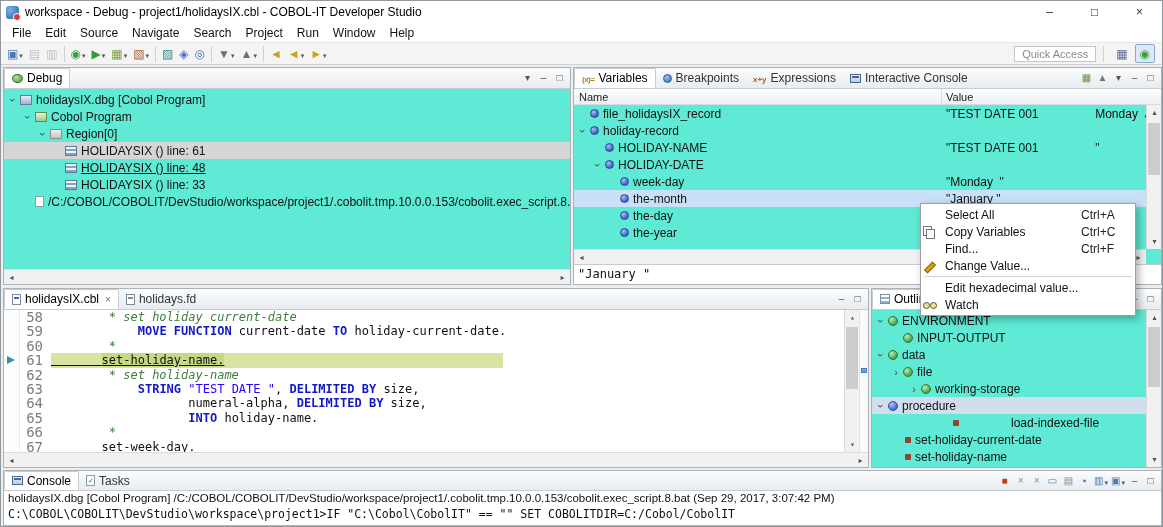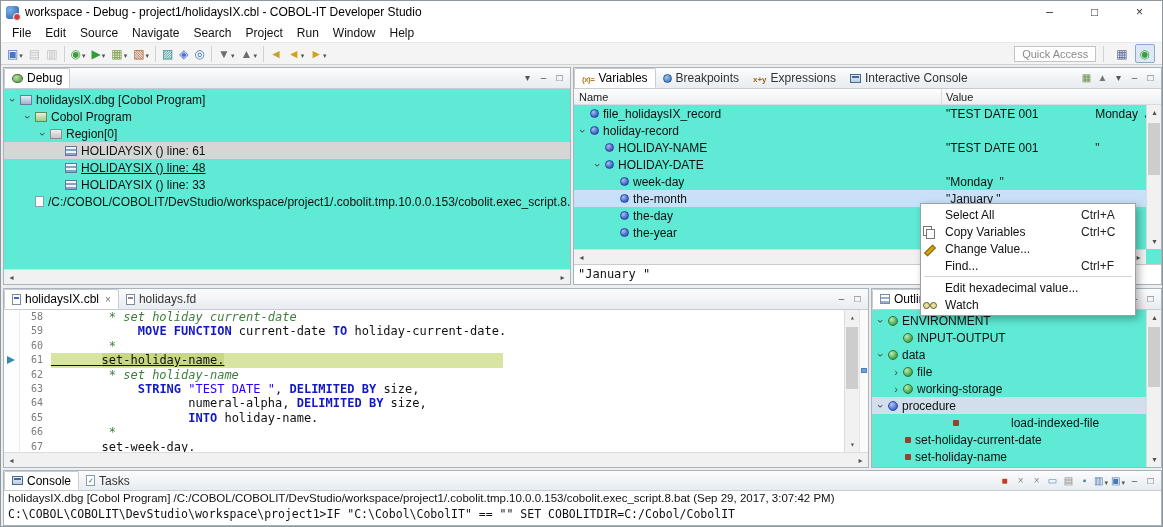--- a/index.html
+++ b/index.html
@@ -126,21 +126,21 @@
     background:#fff; font-family:"DejaVu Sans Mono",monospace; font-size:12px; padding:2px 4px; white-space:pre; overflow:hidden; }
 
   
   .editor-panel { left:2px; top:287px; width:866px; height:180px; }
   .editor-body { position:absolute; left:0; right:0; top:21px; bottom:15px; display:flex;
     font-family:"DejaVu Sans Mono",monospace; font-size:12px; }
   .ed-annot { width:16px; background:#fefefe; border-right:1px solid #ececec; position:relative; flex:0 0 16px; }
   .ip-marker { position:absolute; left:3px; top:46px; width:0; height:0;
     border-left:8px solid #2e8fae; border-top:4px solid transparent; border-bottom:4px solid transparent; }
   .ed-lnum { width:28px; flex:0 0 28px; color:#7c7c7c; text-align:right; padding-right:5px; background:#fff; }
-  .lnum { height:14.4px; line-height:14.4px; font-size:10px; }
+  .lnum { height:14.4px; line-height:14.4px; font-size:14px; }
   .ed-code { flex:1; position:relative; overflow:hidden; padding-left:3px; background:#fff; }
   .code-line { height:14.4px; line-height:14.4px; white-space:pre; }
   .code-line.current { background:linear-gradient(to right,#d8e5a0 0,#d8e5a0 452px,#fff 452px);text-decoration:underline; }
   .seg-c { color:#3f7f3f; font-style:italic; }
   .seg-k { color:#1118c8; font-weight:bold; }
   .seg-s { color:#2a00ff; }
   .seg-cur { background:#c6d884; }
   .ed-vscroll { position:relative; width:15px; flex:0 0 15px; background:#f1f1f1; border-left:1px solid #dcdcdc;
     display:flex; flex-direction:column; }
   .ed-overview { width:9px; flex:0 0 9px; background:#fafafa; border-left:1px solid #e4e4e4; position:relative; }
@@ -500,21 +500,21 @@
           <span class="pt-btn">
             <span class="pt-glyph" style="color: rgb(85, 85, 85);">□</span>
           </span>
         </div>
     </div>
     <div class="tree outline-tree">
         <div class="tree-row" style="padding-left: 3px;"><span class="exp open"></span><span class="ticon ic-secg"></span><span class="tlabel">ENVIRONMENT</span></div>
         <div class="tree-row" style="padding-left: 18px; text-align: right;"><span class="exp"></span><span class="ticon ic-secg"></span><span class="tlabel">INPUT-OUTPUT</span></div>
         <div class="tree-row" style="padding-left: 3px;"><span class="exp open"></span><span class="ticon ic-secg"></span><span class="tlabel">data</span></div>
         <div class="tree-row" style="padding-left: 18px;"><span class="exp closed"></span><span class="ticon ic-secg"></span><span class="tlabel">file</span></div>
-        <div class="tree-row" style="padding-left: 18px; text-align: center;"><span class="exp closed"></span><span class="ticon ic-secg"></span><span class="tlabel">working-storage</span></div>
+        <div class="tree-row" style="padding-left: 36px; text-align: center;"><span class="exp closed"></span><span class="ticon ic-secg"></span><span class="tlabel">working-storage</span></div>
         <div class="tree-row selected" style="padding-left: 3px;"><span class="exp open"></span><span class="ticon ic-secb"></span><span class="tlabel">procedure</span></div>
         <div class="tree-row" style="padding-left: 18px; gap: 48px;"><span class="exp"></span><span class="ticon ic-para"></span><span class="tlabel">load-indexed-file</span></div>
         <div class="tree-row" style="padding-left: 18px;"><span class="exp"></span><span class="ticon ic-para"></span><span class="tlabel">set-holiday-current-date</span></div>
         <div class="tree-row" style="padding-left: 18px; text-align: right;"><span class="exp"></span><span class="ticon ic-para"></span><span class="tlabel">set-holiday-name</span></div>
       </div>
     <div class="vscroll outline-vscroll">
       <span class="sb-btn up"></span>
       <div class="sb-track">
           <div class="sb-thumb" style="top:2px;height:60px;"></div>
         </div>
@@ -580,28 +580,28 @@
         <span class="cm-ic"></span>
         <span class="cm-label">Select All</span>
         <span class="cm-short">Ctrl+A</span>
       </div>
       <div class="cm-item">
         <span class="cm-ic cmi-copy"></span>
         <span class="cm-label">Copy Variables</span>
         <span class="cm-short">Ctrl+C</span>
       </div>
       <div class="cm-item">
+        <span class="cm-ic"></span>
+        <span class="cm-label">Find...</span>
+        <span class="cm-short">Ctrl+F</span>
+      </div>
+      <div class="cm-item">
         <span class="cm-ic cmi-change"></span>
         <span class="cm-label">Change Value...</span>
         <span class="cm-short"></span>
-      </div>
-      <div class="cm-item">
-        <span class="cm-ic"></span>
-        <span class="cm-label">Find...</span>
-        <span class="cm-short">Ctrl+F</span>
       </div>
       <div class="cm-sep"></div>
       <div class="cm-item">
         <span class="cm-ic"></span>
         <span class="cm-label">Edit hexadecimal value...</span>
         <span class="cm-short"></span>
       </div>
       <div class="cm-item">
         <span class="cm-ic cmi-watch"></span>
         <span class="cm-label">Watch</span>

